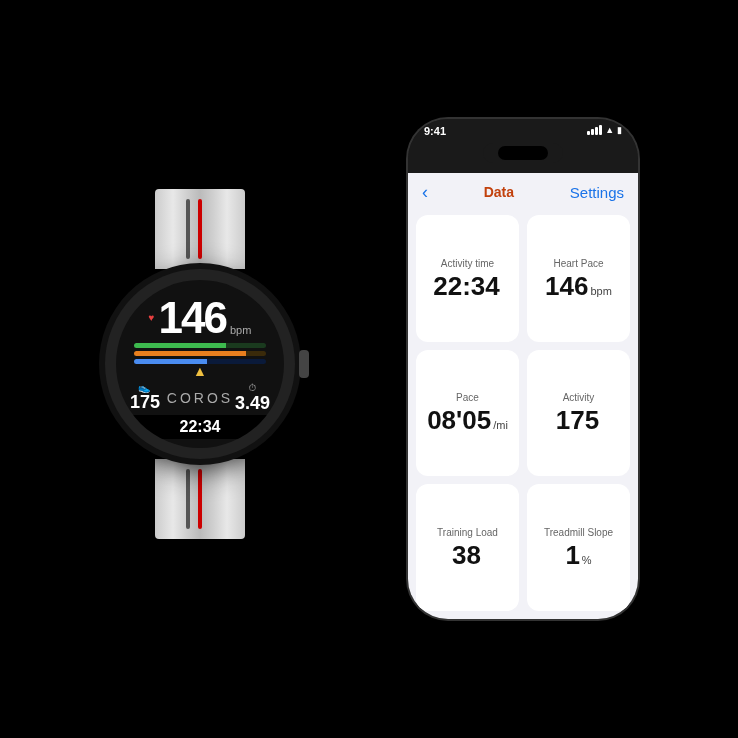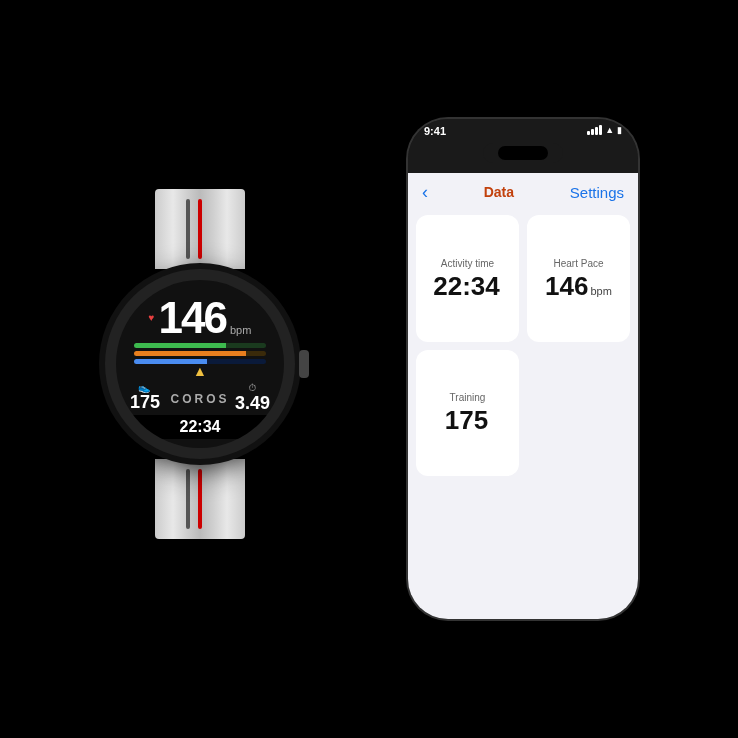--- a/index.html
+++ b/index.html
@@ -381,24 +381,24 @@
       width: 100%;
       border-radius: 0 0 84px 84px;
     }
 
     
     .coros-label {
       position: absolute;
       bottom: 42px;
       left: 50%;
       transform: translateX(-50%);
-      font-size: 12px;
+      font-size: 14px;
       letter-spacing: 3px;
       color: #aaa;
-      font-weight: 700;
+      font-weight: 400;
     }
 
     .band-bottom {
       width: 90px;
       height: 80px;
       background: linear-gradient(90deg, #ccc 0%, #e8e8e8 20%, #d0d0d0 35%, #bbb 50%, #d0d0d0 65%, #e8e8e8 80%, #ccc 100%);
       position: relative;
       z-index: 1;
       border-radius: 0 0 4px 4px;
     }
@@ -517,23 +517,44 @@
           </div>
         </div>
         <div class="data-card">
           <span class="card-label">Heart Pace</span>
           <div class="card-value">
             <span>146</span>
             <span class="card-value-unit">bpm</span>
           </div>
         </div>
         <div class="data-card">
-          <span class="card-label">Training</span>
+          <span class="card-label">Pace</span>
+          <div class="card-value">
+            <span>08'05</span>
+            <span class="card-value-unit">/mi</span>
+          </div>
+        </div>
+        <div class="data-card">
+          <span class="card-label">Activity</span>
           <div class="card-value">
             <span>175</span>
             <span class="card-value-unit"></span>
           </div>
         </div>
+        <div class="data-card">
+          <span class="card-label">Training Load</span>
+          <div class="card-value">
+            <span>38</span>
+            <span class="card-value-unit"></span>
+          </div>
+        </div>
+        <div class="data-card">
+          <span class="card-label">Treadmill Slope</span>
+          <div class="card-value">
+            <span>1</span>
+            <span class="card-value-unit">%</span>
+          </div>
+        </div>
       </div>
     </div>
   </div>
 
 </div>
 
 </body></html>

